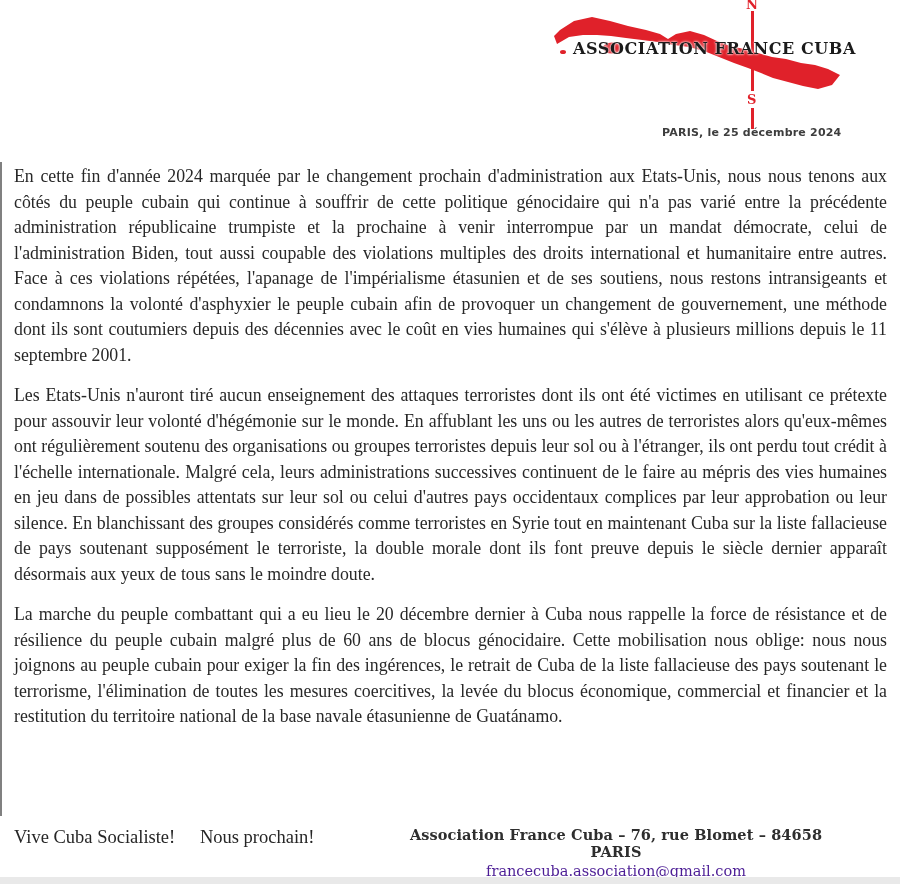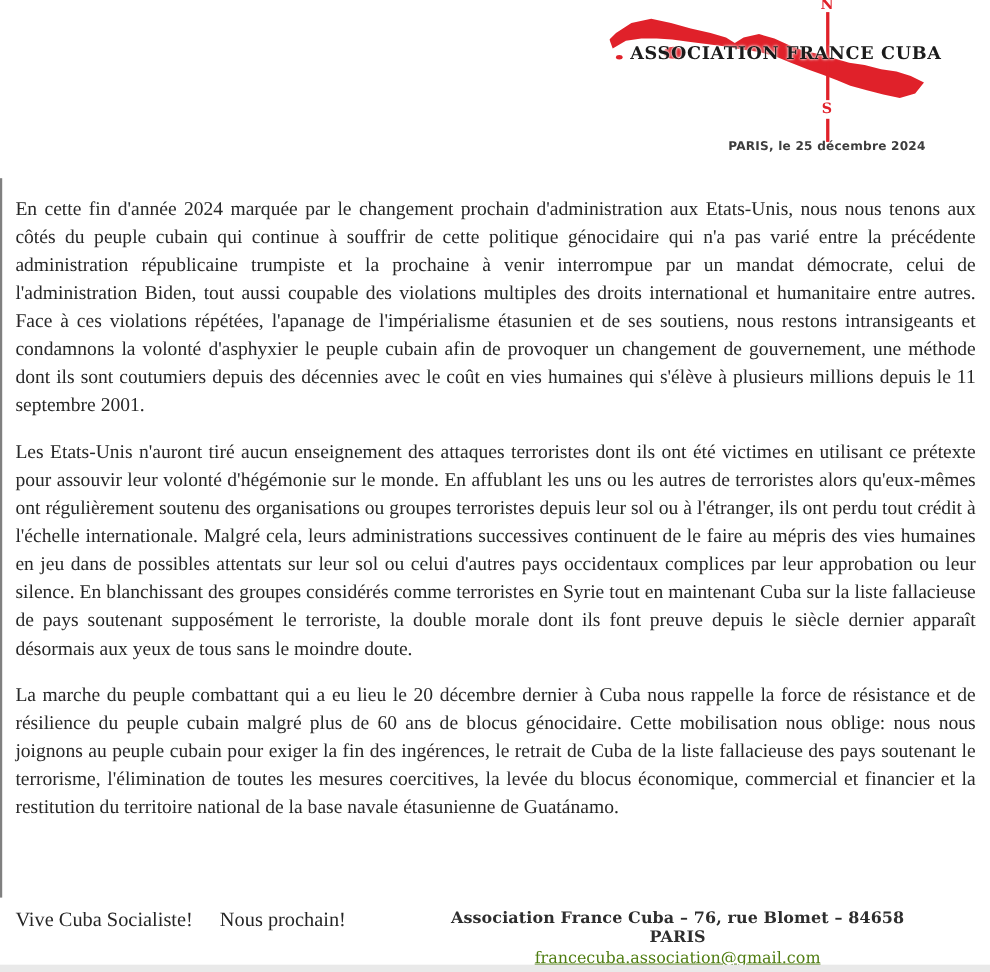--- a/index.html
+++ b/index.html
@@ -23,30 +23,30 @@
             font:bold 16px "DejaVu Serif", serif;letter-spacing:.6px;color:#1b1b1b;
             text-shadow:0 0 2px #fff,0 0 3px #fff;text-align:center;}
 
   .dateline{position:absolute;left:662px;top:126px;font:bold 11px "DejaVu Sans", sans-serif;
             color:#3d3d3d;letter-spacing:.2px;}
 
   .doc-title{position:absolute;left:14px;top:119px;font:bold 16px "Liberation Sans", sans-serif;
              color:#141414;}
 
   .body-text{position:absolute;left:14px;top:160px;width:873px;}
-  .body-text p{margin:17px 0 15px 0;font-size:17.8px;line-height:25.5px;text-align:justify;
+  .body-text p{margin:4px 0 15px 0;font-size:17.8px;line-height:25.5px;text-align:justify;
                color:#282828;}
 
   .footer-slogans{position:absolute;left:14px;top:827px;font-size:18.5px;color:#262626;}
   .footer-slogans .s1{margin-right:20px;}
 
   .footer-contact{position:absolute;left:400px;top:826px;width:432px;text-align:center;color:#2e2e2e;}
   .footer-contact .address{font:bold 14.5px "DejaVu Serif", serif;letter-spacing:.1px;}
   .footer-contact .email{display:inline-block;margin-top:3px;font:14.5px "DejaVu Serif", serif;
-                         color:#4d7c0f;text-decoration:underline;cursor:pointer;}
+                         color:#4c1d95;text-decoration:underline;cursor:pointer;}
 </style>
 </head>
 <body>
 
 <div class="page">
 
   <div class="scan-edge-left"></div>
 
   <div class="logo">
     <svg width="292" height="100" viewBox="0 0 292 100">

